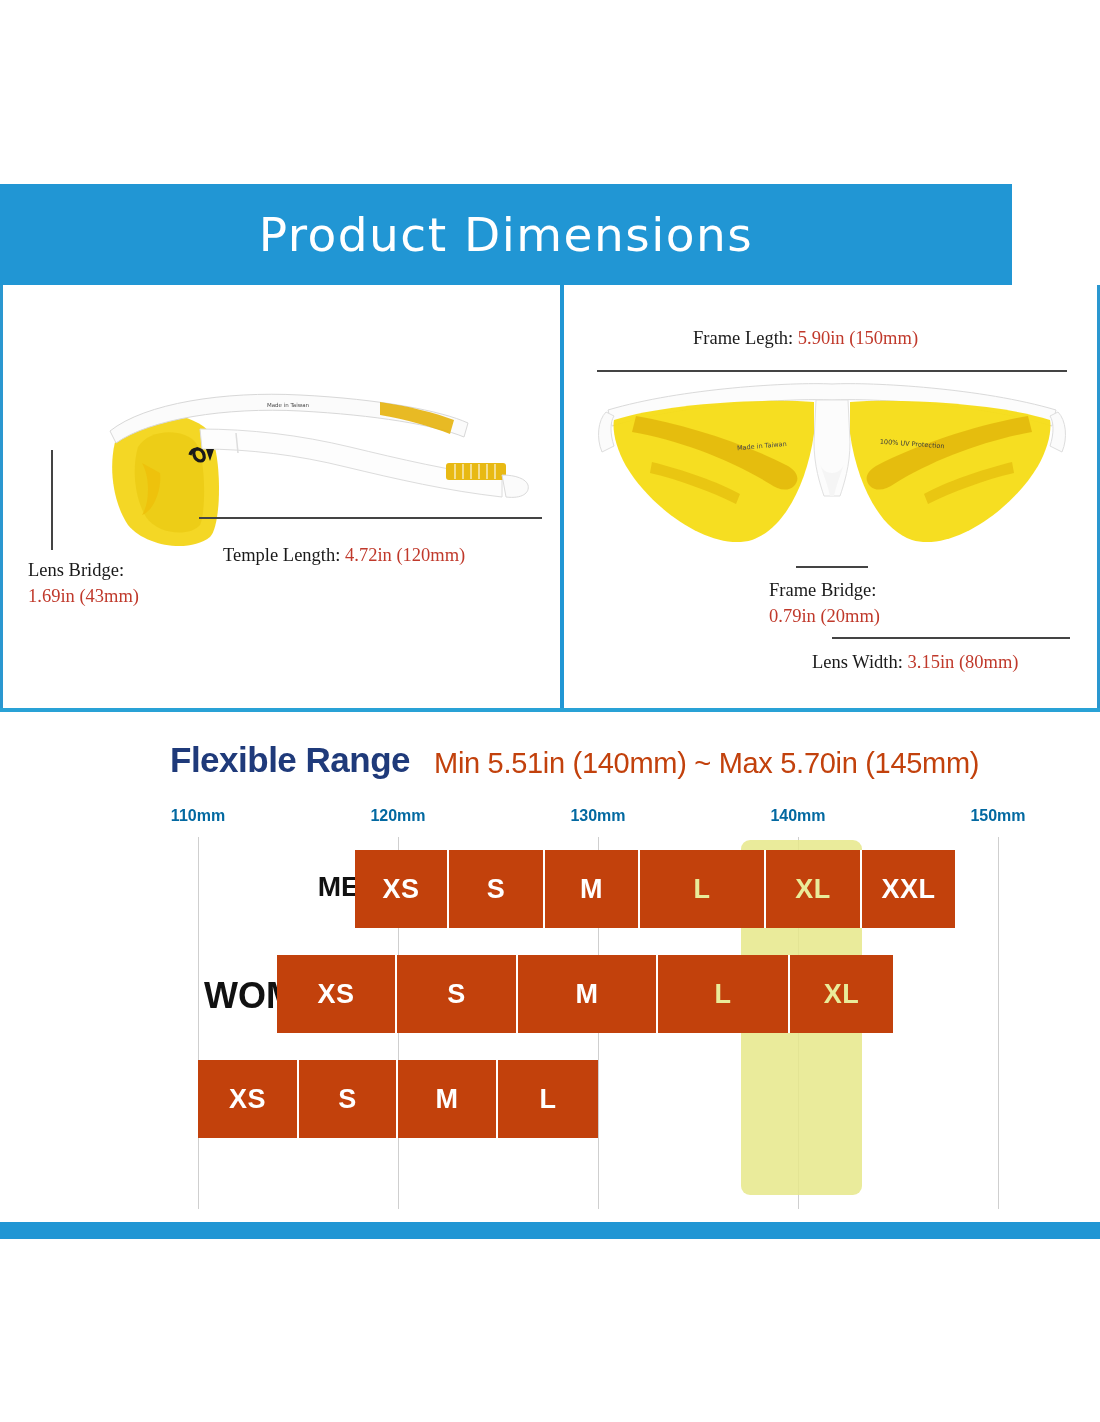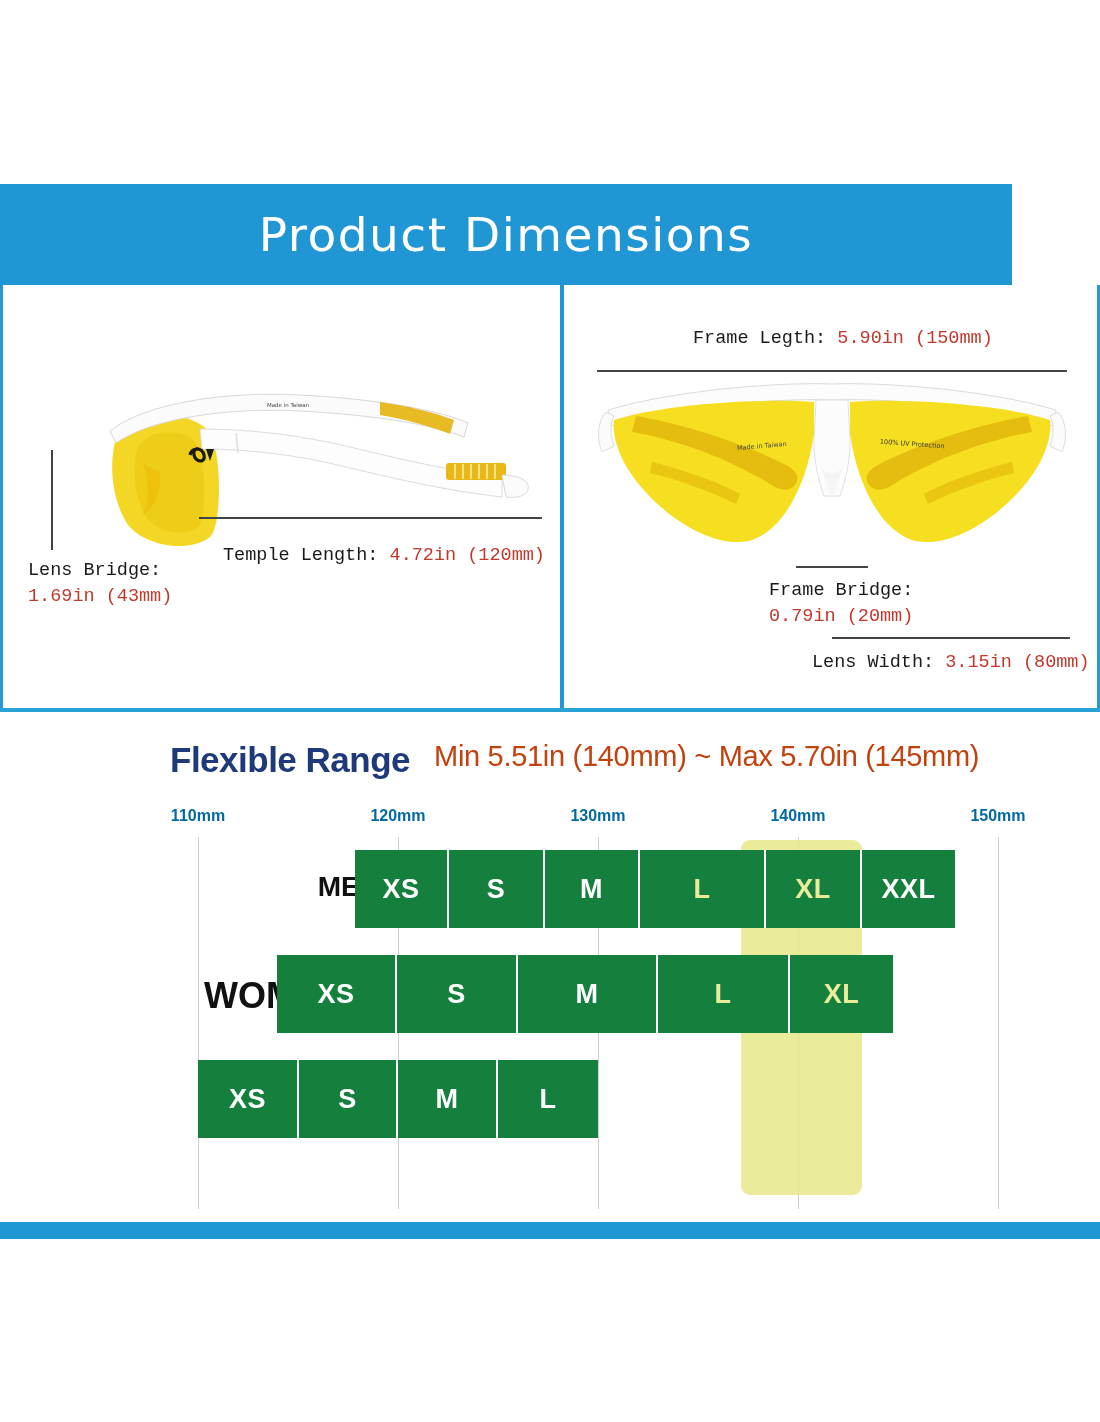--- a/index.html
+++ b/index.html
@@ -40,21 +40,21 @@
   .edge-left{
     position:absolute;left:0;top:285px;width:3px;height:425px;background:#2a97d0;
   }
   .edge-right{
     position:absolute;right:0;top:285px;width:3px;height:425px;background:#2a97d0;
   }
 
   
   .dim-label{
     position:absolute;
-    font-family:Liberation Mono, monospace;
+    font-family:Liberation Serif, serif;
     font-size:18.5px;
     color:#1a1a1a;
     white-space:nowrap;
     letter-spacing:0px;
   }
   .dim-label .val{color:#c0392b;}
   .rule{
     position:absolute;background:#555;
   }
   .rule.h{height:2px;}
@@ -62,21 +62,21 @@
 
   
   .art{position:absolute;}
 
   
   .range-section{
     position:absolute;left:0;top:712px;width:1100px;height:510px;
   }
   .range-head{
     position:absolute;left:170px;top:28px;
-    display:flex;align-items:flex-start;gap:24px;
+    display:flex;align-items:flex-end;gap:24px;
   }
   .range-head .fr-title{
     font-size:35px;font-weight:bold;color:#1f3a7a;letter-spacing:-0.5px;
   }
   .range-head .fr-sub{
     font-size:29px;font-weight:normal;color:#c2410c;letter-spacing:-0.3px;
   }
 
   .scale{
     position:absolute;left:0;top:95px;width:1100px;height:400px;
@@ -106,21 +106,21 @@
     font-weight:bold;
     color:#111;
     line-height:1.06;
     white-space:nowrap;
   }
   .bar{
     position:absolute;height:78px;
     display:flex;
   }
   .seg{
-    background:#15803d;
+    background:#c2410c;
     border-right:2px solid #ffffff;
     box-sizing:border-box;
     display:flex;align-items:center;justify-content:center;
     color:#ffffff;
     font-size:27px;font-weight:bold;
     letter-spacing:0.5px;
   }
   .seg:last-child{border-right:none;}
   .seg.hl{color:#e9ec9a;}
 

